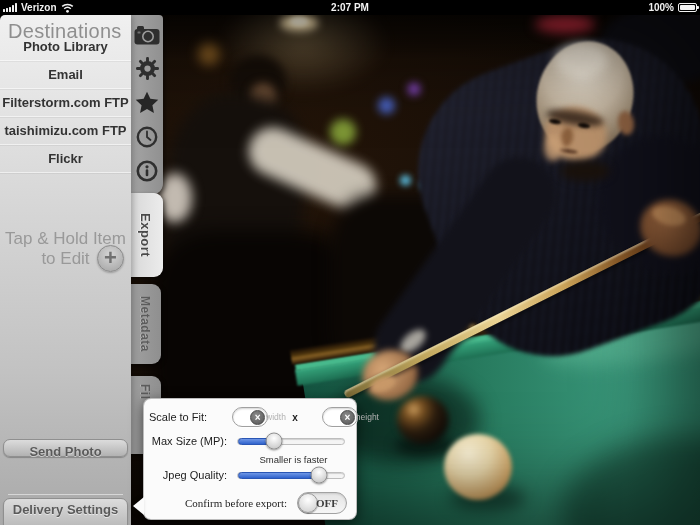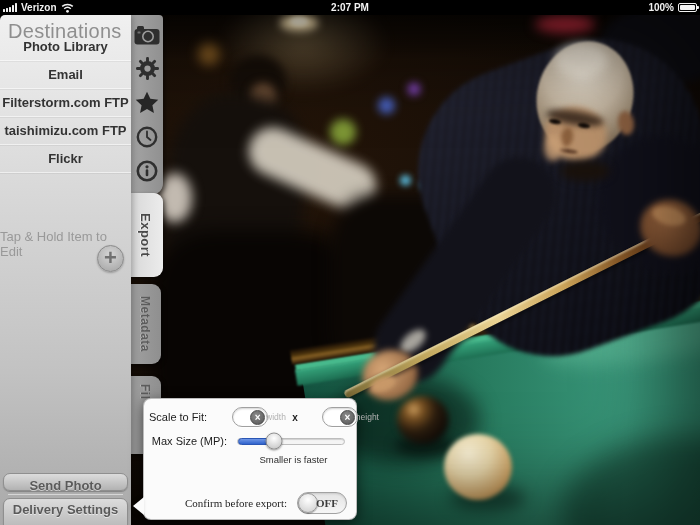--- a/index.html
+++ b/index.html
@@ -118,30 +118,30 @@
     text-shadow:0 1px 0 rgba(255,255,255,.25); justify-content:flex-start; padding-top:8px; }
 
   
   .sidebar { position:absolute; left:0; top:15px; width:131px; height:510px; z-index:10;
     background:linear-gradient(180deg,#f0f0f0 0%, #d8d8d8 35%, #c2c2c2 70%, #a9a9a9 100%);
     border-radius:5px 0 0 0; box-shadow:2px 0 6px rgba(0,0,0,.25); }
   .sb-title { padding:5px 0 0 8px; font-size:20px; color:#8f8f8f; letter-spacing:.3px; }
   .dest-list { position:absolute; left:0; top:18px; width:131px; }
   .dest-item { height:28px; line-height:28px; text-align:center; font-size:13px; font-weight:bold; color:#333;
     border-bottom:1px solid rgba(255,255,255,.55); box-shadow:0 1px 0 rgba(0,0,0,.05); cursor:pointer; }
-  .dest-hint { position:absolute; left:0; top:214px; width:131px; text-align:left; font-size:13px; color:#999; }
+  .dest-hint { position:absolute; left:0; top:214px; width:131px; text-align:center; font-size:17px; color:#999; }
   .add-btn { position:absolute; left:97px; top:230px; width:27px; height:27px; border-radius:50%;
     background:radial-gradient(circle at 50% 35%, #d6d6d6, #a2a2a2); border:1px solid #8a8a8a;
     color:#707070; font-size:22px; font-weight:bold; line-height:23px; text-align:center; cursor:pointer;
     box-shadow:0 1px 2px rgba(0,0,0,.25); }
   .sb-btn { position:absolute; left:3px; width:125px; border-radius:7px; border:1px solid #8f8f8f;
     background:linear-gradient(180deg,#dcdcdc,#b2b2b2); color:#5a5a5a; font-weight:bold; font-size:13px;
     text-align:center; cursor:pointer; text-shadow:0 1px 0 rgba(255,255,255,.55);
     box-shadow:0 1px 1px rgba(0,0,0,.25); }
-  .btn-send { top:458px; height:18px; line-height:24px; }
+  .btn-send { top:424px; height:18px; line-height:24px; }
   .btn-delivery { top:483px; height:36px; line-height:22px; }
   .btn-sep { position:absolute; left:8px; top:479px; width:115px; height:1px; background:rgba(255,255,255,.5); }
 
   
   .popover { position:absolute; left:143px; top:398px; width:214px; height:122px; z-index:20;
     background:#fbfbfb; border:1px solid rgba(0,0,0,.25); border-radius:8px;
     box-shadow:0 4px 14px rgba(0,0,0,.55); }
   .pop-arrow { position:absolute; left:-11px; top:98px; width:0; height:0;
     border-top:9px solid transparent; border-bottom:9px solid transparent; border-right:11px solid #fbfbfb;
     filter:drop-shadow(-2px 1px 2px rgba(0,0,0,.3)); }
@@ -354,20 +354,27 @@
 
     <div class="pop-row row2">
       <div class="pop-label">Max Size (MP):</div>
       <div class="slider">
         <div class="fill" style="width: 34%;"></div>
         <div class="thumb" style="left: 34%;"></div>
       </div>
     </div>
     <div class="slider-caption">Smaller is faster</div>
 
+    <div class="pop-row row3">
+      <div class="pop-label">Jpeg Quality:</div>
+      <div class="slider">
+        <div class="fill" style="width: 76%;"></div>
+        <div class="thumb" style="left: 76%;"></div>
+      </div>
+    </div>
 
     <div class="pop-row row4">
       <div class="pop-label-wide">Confirm before export:</div>
       <div class="toggle">
         <div class="knob"></div>
         <div class="state">OFF</div>
       </div>
     </div>
   </div>
 

